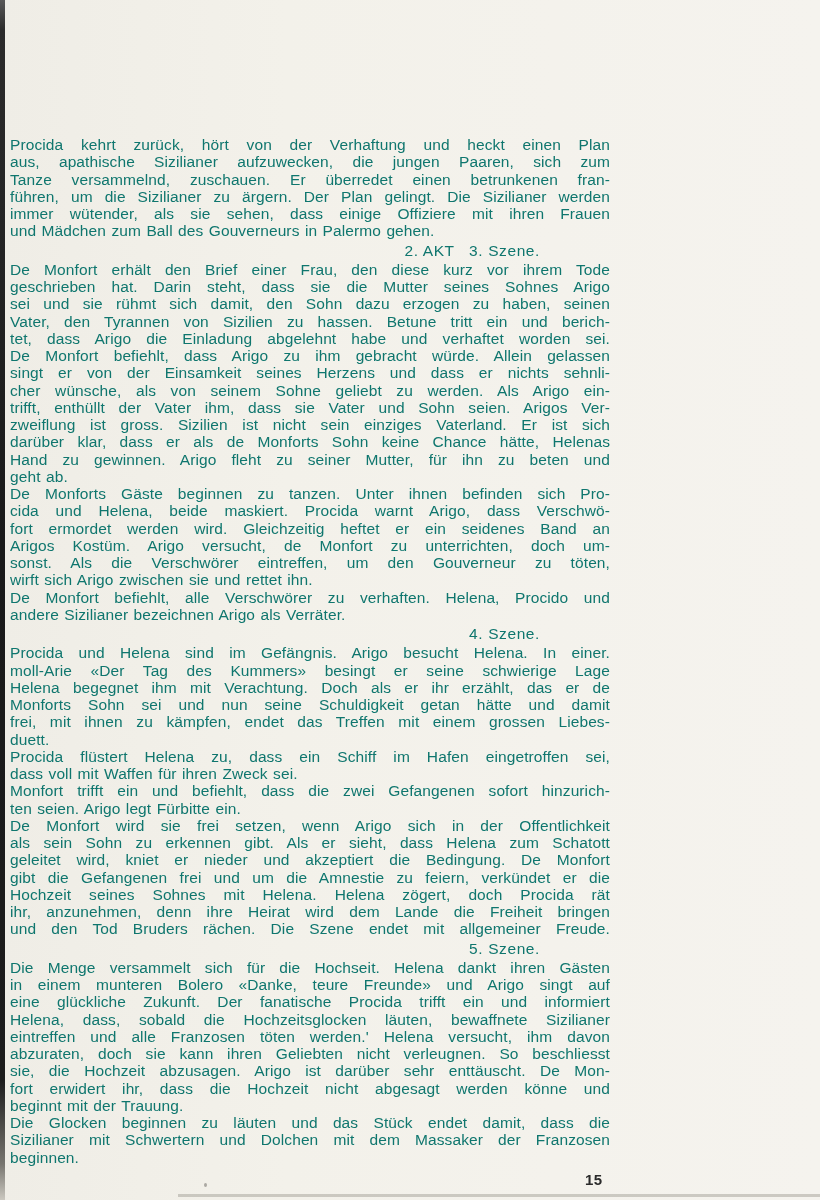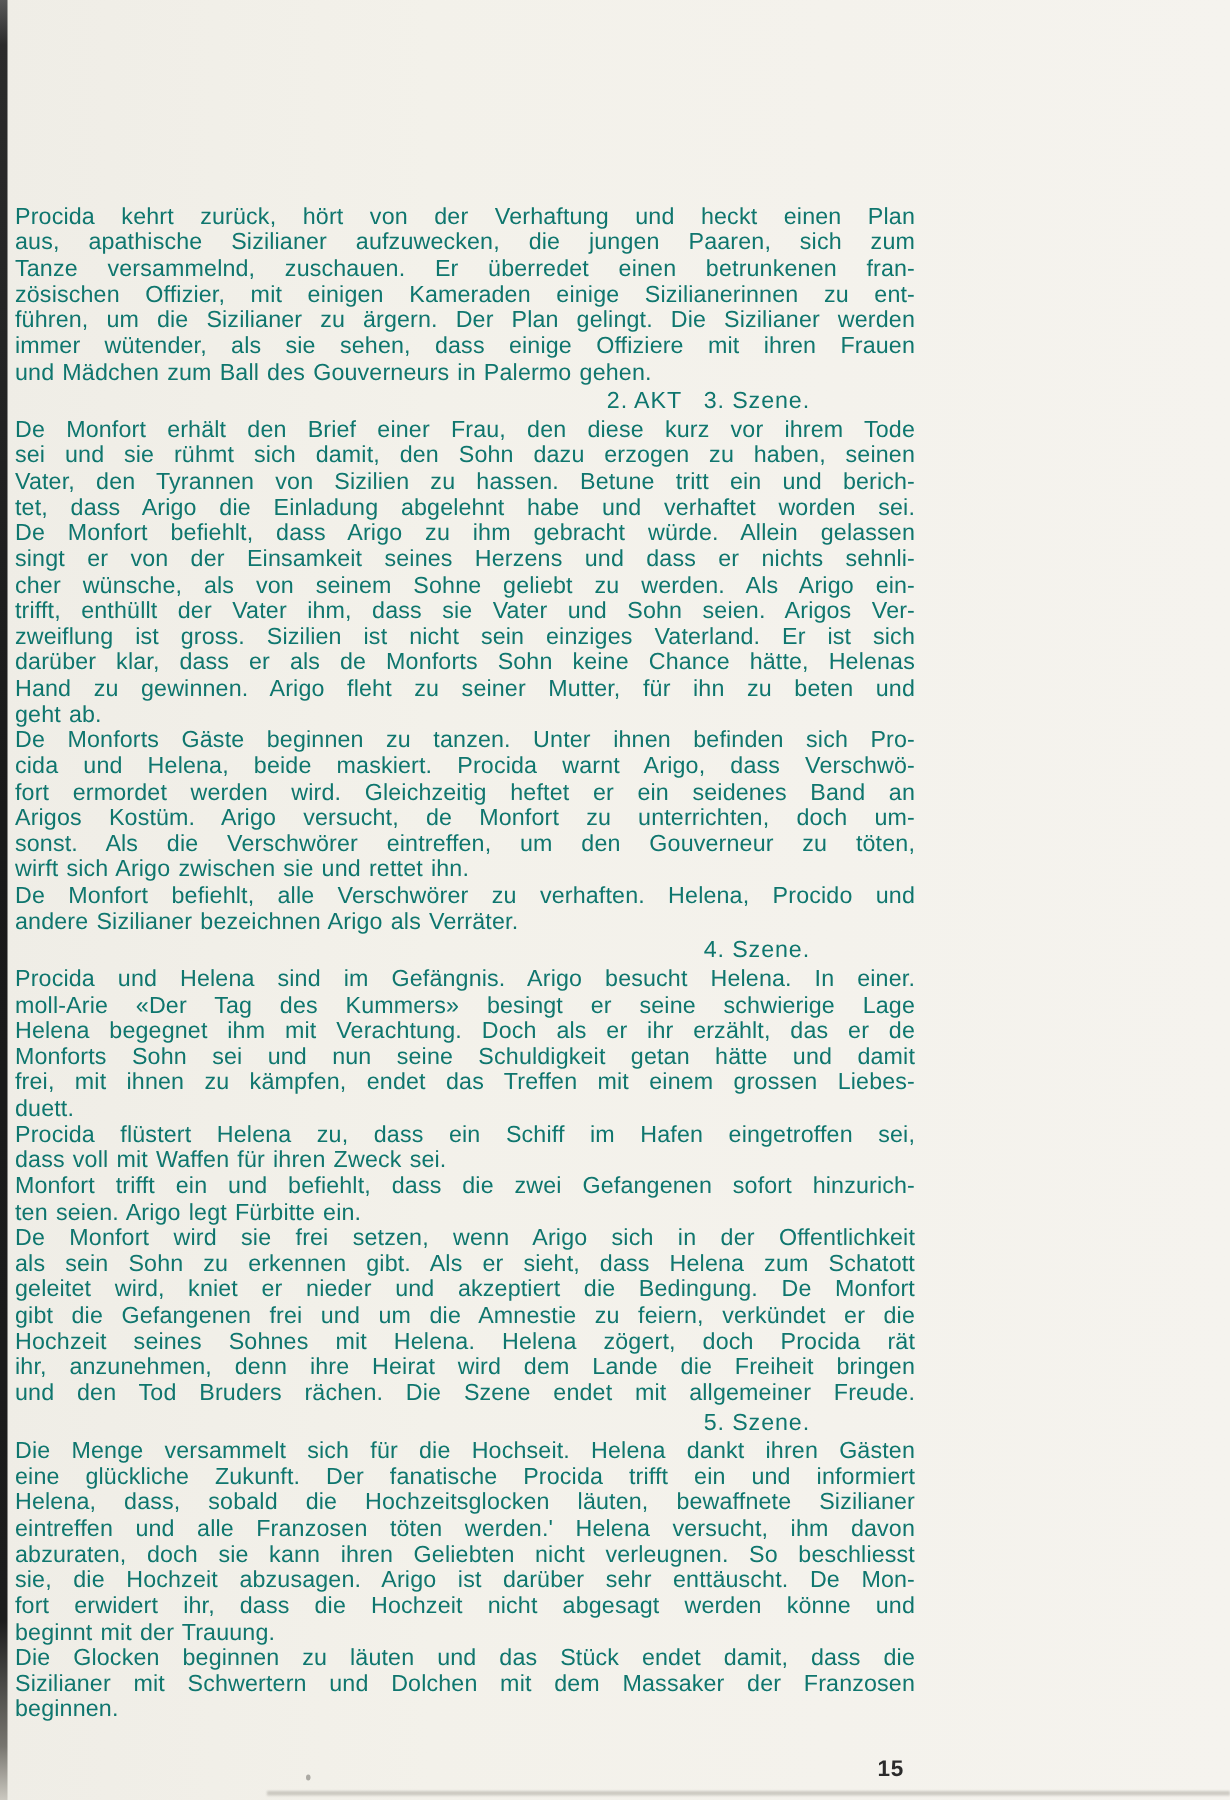--- a/index.html
+++ b/index.html
@@ -46,28 +46,28 @@
 </head>
 <body>
 
 <div>
   <div class="scan-edge-left"></div>
   <div class="text-column">
       <div class="para">
         <div class="line j">Procida kehrt zurück, hört von der Verhaftung und heckt einen Plan</div>
         <div class="line j">aus, apathische Sizilianer aufzuwecken, die jungen Paaren, sich zum</div>
         <div class="line j">Tanze versammelnd, zuschauen. Er überredet einen betrunkenen fran-</div>
-        <div class="line j">zösischen Offizier, mit einigen Kameraden einige Sizilianerinnen zu ent-</div>
         <div class="line j">führen, um die Sizilianer zu ärgern. Der Plan gelingt. Die Sizilianer werden</div>
         <div class="line j">immer wütender, als sie sehen, dass einige Offiziere mit ihren Frauen</div>
         <div class="line">und Mädchen zum Ball des Gouverneurs in Palermo gehen.</div>
       </div>
       <div class="heading">2. AKT   3. Szene.</div>
       <div class="para">
         <div class="line j">De Monfort erhält den Brief einer Frau, den diese kurz vor ihrem Tode</div>
+        <div class="line j">geschrieben hat. Darin steht, dass sie die Mutter seines Sohnes Arigo</div>
         <div class="line j">sei und sie rühmt sich damit, den Sohn dazu erzogen zu haben, seinen</div>
         <div class="line j">Vater, den Tyrannen von Sizilien zu hassen. Betune tritt ein und berich-</div>
         <div class="line j">tet, dass Arigo die Einladung abgelehnt habe und verhaftet worden sei.</div>
         <div class="line j">De Monfort befiehlt, dass Arigo zu ihm gebracht würde. Allein gelassen</div>
         <div class="line j">singt er von der Einsamkeit seines Herzens und dass er nichts sehnli-</div>
         <div class="line j">cher wünsche, als von seinem Sohne geliebt zu werden. Als Arigo ein-</div>
         <div class="line j">trifft, enthüllt der Vater ihm, dass sie Vater und Sohn seien. Arigos Ver-</div>
         <div class="line j">zweiflung ist gross. Sizilien ist nicht sein einziges Vaterland. Er ist sich</div>
         <div class="line j">darüber klar, dass er als de Monforts Sohn keine Chance hätte, Helenas</div>
         <div class="line j">Hand zu gewinnen. Arigo fleht zu seiner Mutter, für ihn zu beten und</div>
@@ -107,20 +107,21 @@
         <div class="line j">als sein Sohn zu erkennen gibt. Als er sieht, dass Helena zum Schatott</div>
         <div class="line j">geleitet wird, kniet er nieder und akzeptiert die Bedingung. De Monfort</div>
         <div class="line j">gibt die Gefangenen frei und um die Amnestie zu feiern, verkündet er die</div>
         <div class="line j">Hochzeit seines Sohnes mit Helena. Helena zögert, doch Procida rät</div>
         <div class="line j">ihr, anzunehmen, denn ihre Heirat wird dem Lande die Freiheit bringen</div>
         <div class="line j">und den Tod Bruders rächen. Die Szene endet mit allgemeiner Freude.</div>
       </div>
       <div class="heading">5. Szene.</div>
       <div class="para">
         <div class="line j">Die Menge versammelt sich für die Hochseit. Helena dankt ihren Gästen</div>
+        <div class="line j">in einem munteren Bolero «Danke, teure Freunde» und Arigo singt auf</div>
         <div class="line j">eine glückliche Zukunft. Der fanatische Procida trifft ein und informiert</div>
         <div class="line j">Helena, dass, sobald die Hochzeitsglocken läuten, bewaffnete Sizilianer</div>
         <div class="line j">eintreffen und alle Franzosen töten werden.' Helena versucht, ihm davon</div>
         <div class="line j">abzuraten, doch sie kann ihren Geliebten nicht verleugnen. So beschliesst</div>
         <div class="line j">sie, die Hochzeit abzusagen. Arigo ist darüber sehr enttäuscht. De Mon-</div>
         <div class="line j">fort erwidert ihr, dass die Hochzeit nicht abgesagt werden könne und</div>
         <div class="line">beginnt mit der Trauung.</div>
       </div>
       <div class="para">
         <div class="line j">Die Glocken beginnen zu läuten und das Stück endet damit, dass die</div>

